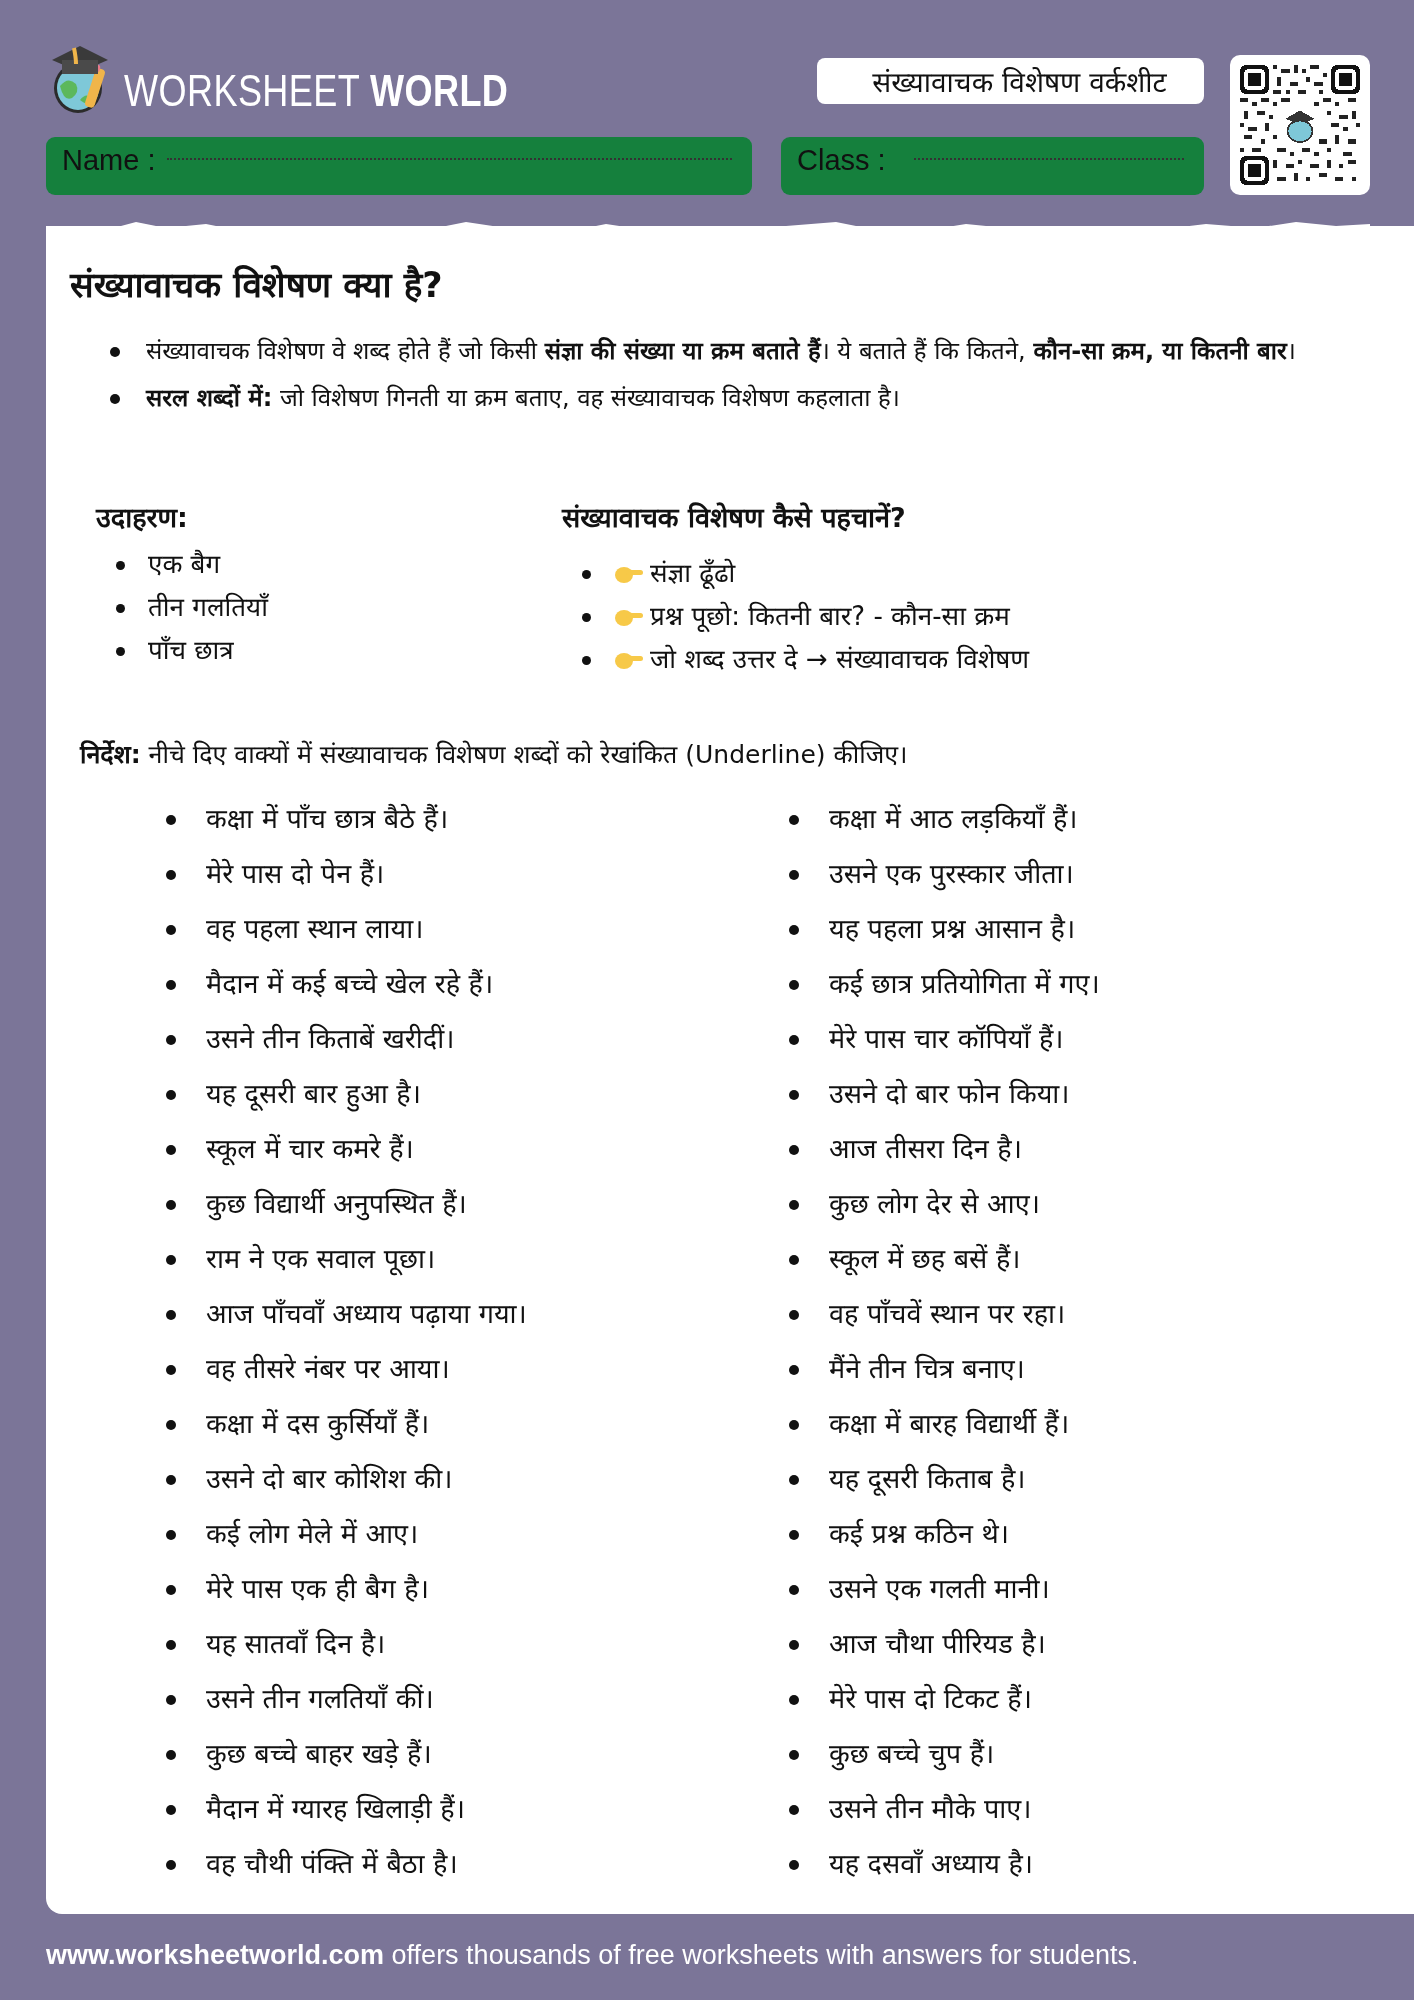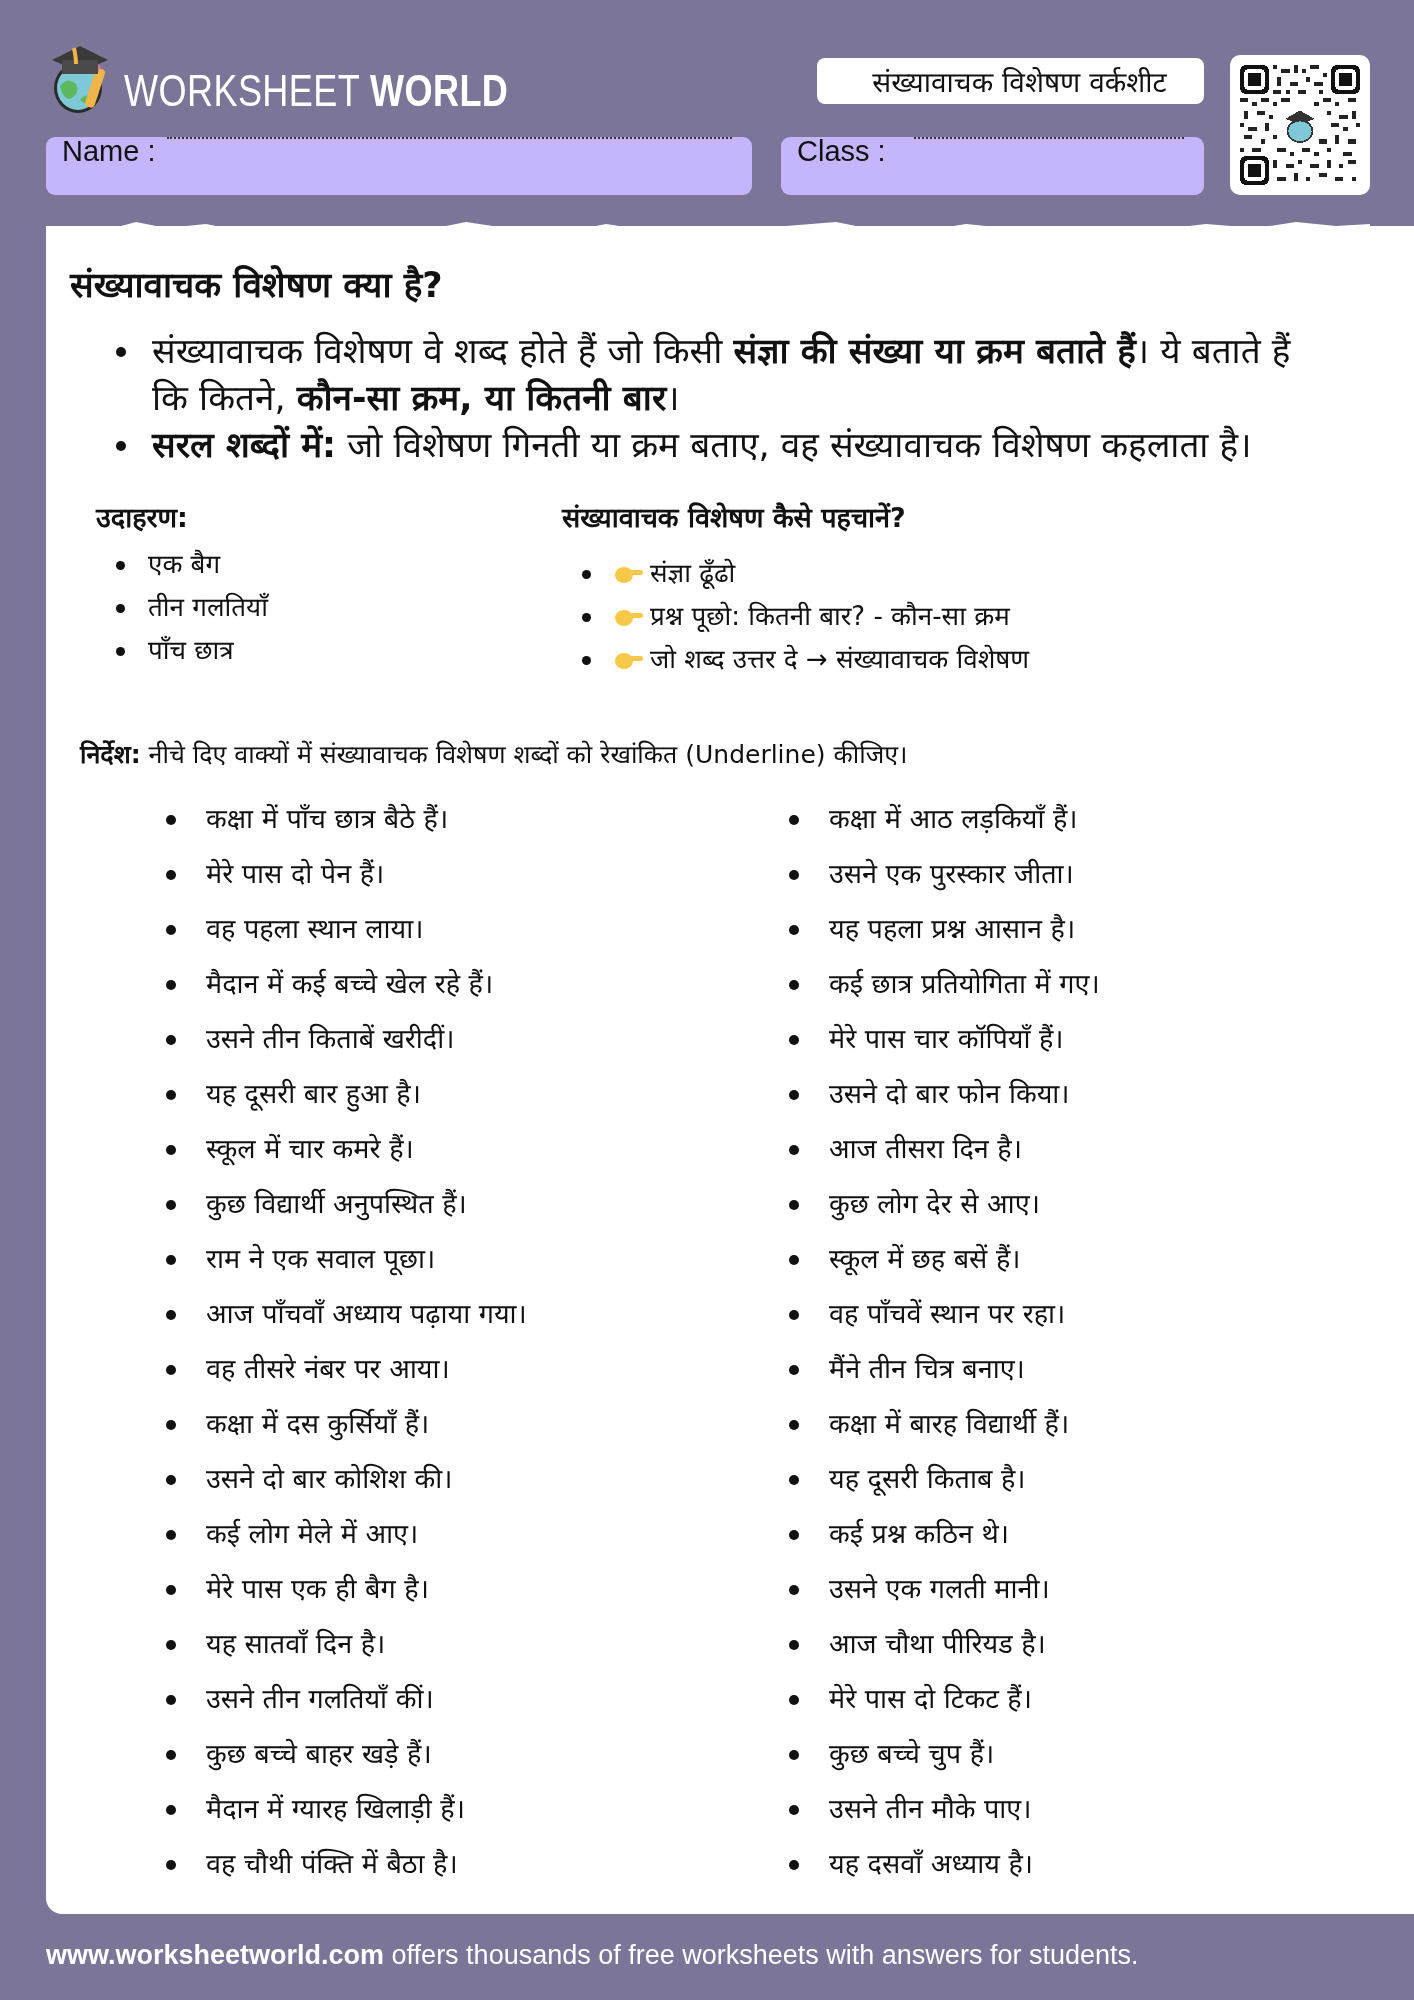--- a/index.html
+++ b/index.html
@@ -28,22 +28,22 @@
 
   .title-badge {
     position: absolute; left: 817px; top: 58px;
     width: 387px; height: 46px;
     background: #fff; border-radius: 8px;
     display: flex; align-items: center; justify-content: center;
     font-size: 28px; font-weight: 400; white-space: nowrap; padding-left: 18px;
   }
   .field-box {
     position: absolute; top: 137px; height: 58px;
-    background: #c4b5fd; border-radius: 9px;
-    display: flex; align-items: flex-start;
+    background: #15803d; border-radius: 9px;
+    display: flex; align-items: center;
     padding: 0 20px 12px 16px;
     font-family: "Liberation Sans", sans-serif;
   }
   .field-box .lbl { font-size: 29px; color: #111; line-height: 1; margin-right: 12px; white-space: nowrap; }
   .field-box .line {
     flex: 1; height: 2px; margin-bottom: 2px;
     border-bottom: 2px dotted #333;
   }
   .name-box { left: 46px; width: 706px; }
   .class-box { left: 781px; width: 423px; }
@@ -64,22 +64,22 @@
     background: #fff;
     border-radius: 0 0 16px 16px;
   }
   .torn { position: absolute; left: 0; top: -14px; width: 1324px; height: 30px; display: block; }
 
   .h1 {
     position: absolute; left: 24px; top: 34px;
     font-size: 35px; font-weight: 700; white-space: nowrap;
   }
   .intro {
-    position: absolute; left: 70px; top: 102px; width: 1200px;
-    list-style: none; font-size: 35px; line-height: 47px;
+    position: absolute; left: 64px; top: 102px; width: 1200px;
+    list-style: none; font-size: 24px; line-height: 47px;
   }
   .intro li { position: relative; padding-left: 36px; }
   .intro li::before {
     content: ""; position: absolute; left: 0; top: 19px;
     width: 10px; height: 10px; border-radius: 50%; background: #111;
   }
   .intro b { font-weight: 700; }
 
   .sub-h {
     position: absolute; font-size: 27px; font-weight: 700; white-space: nowrap;

